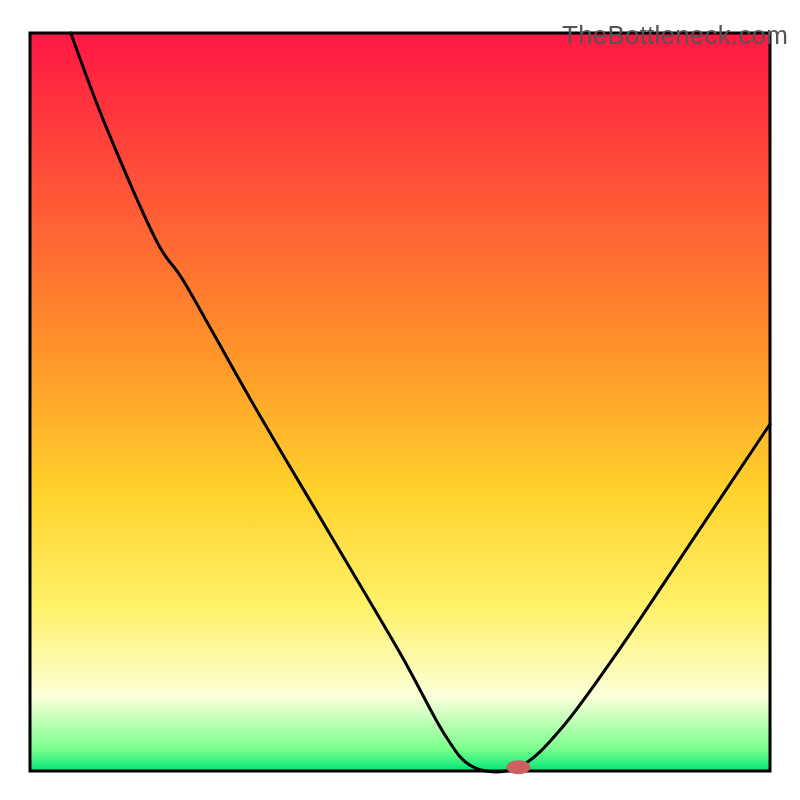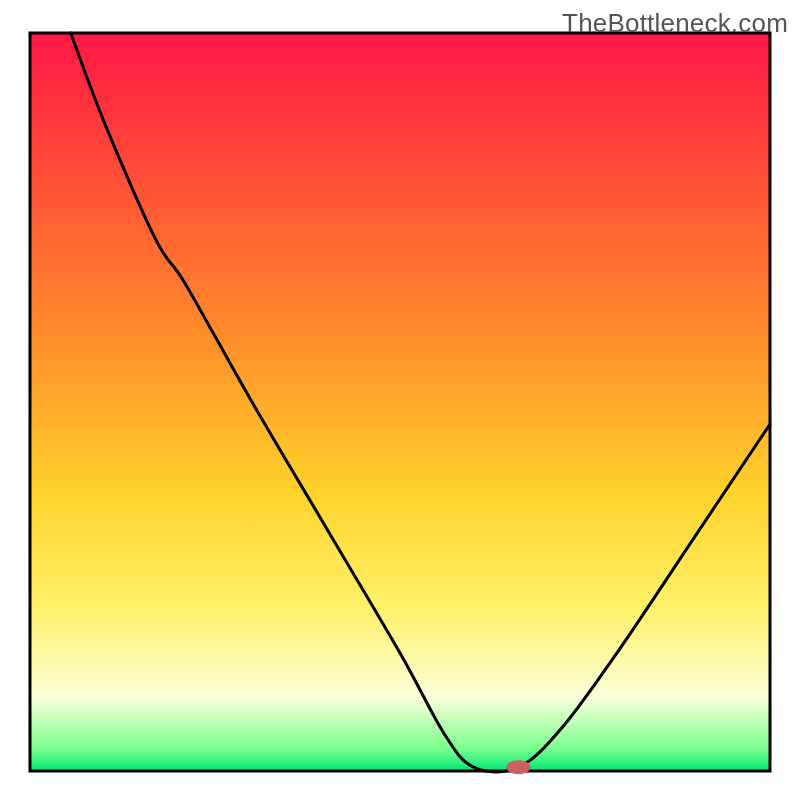--- a/index.html
+++ b/index.html
@@ -10,21 +10,21 @@
     background: #ffffff;
     font-family: Arial, Helvetica, sans-serif;
   }
   .chart-container {
     position: relative;
     width: 800px;
     height: 800px;
   }
   .watermark {
     position: absolute;
-    top: 8px;
+    top: 20px;
     right: 12px;
     font-size: 26px;
     color: #555555;
     font-weight: 500;
     letter-spacing: 0.2px;
     z-index: 10;
   }
   svg.plot {
     position: absolute;
     left: 0;

